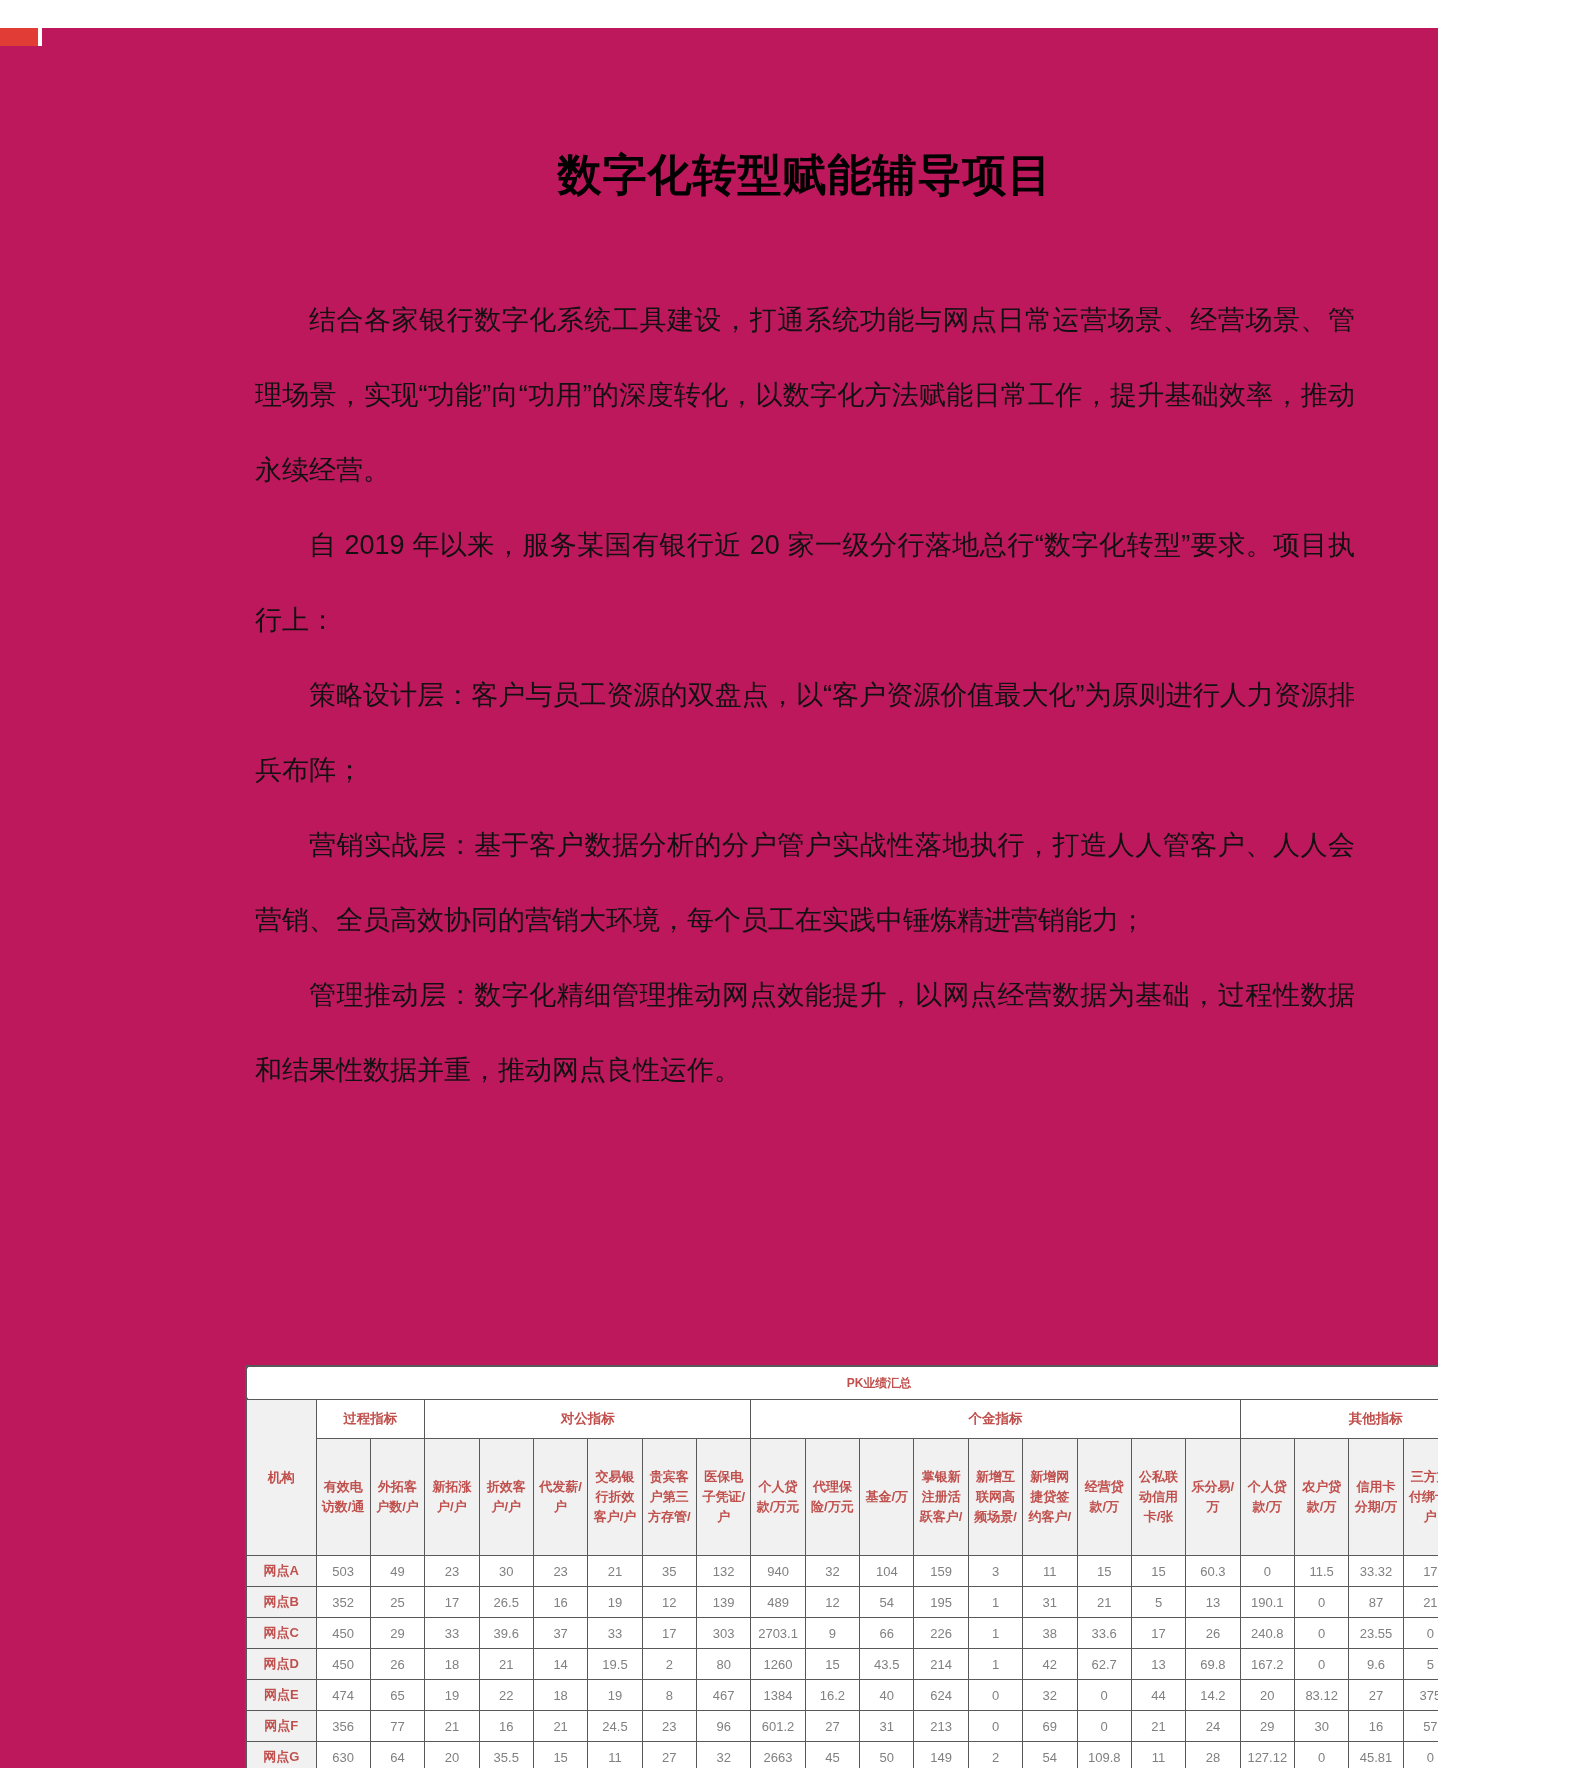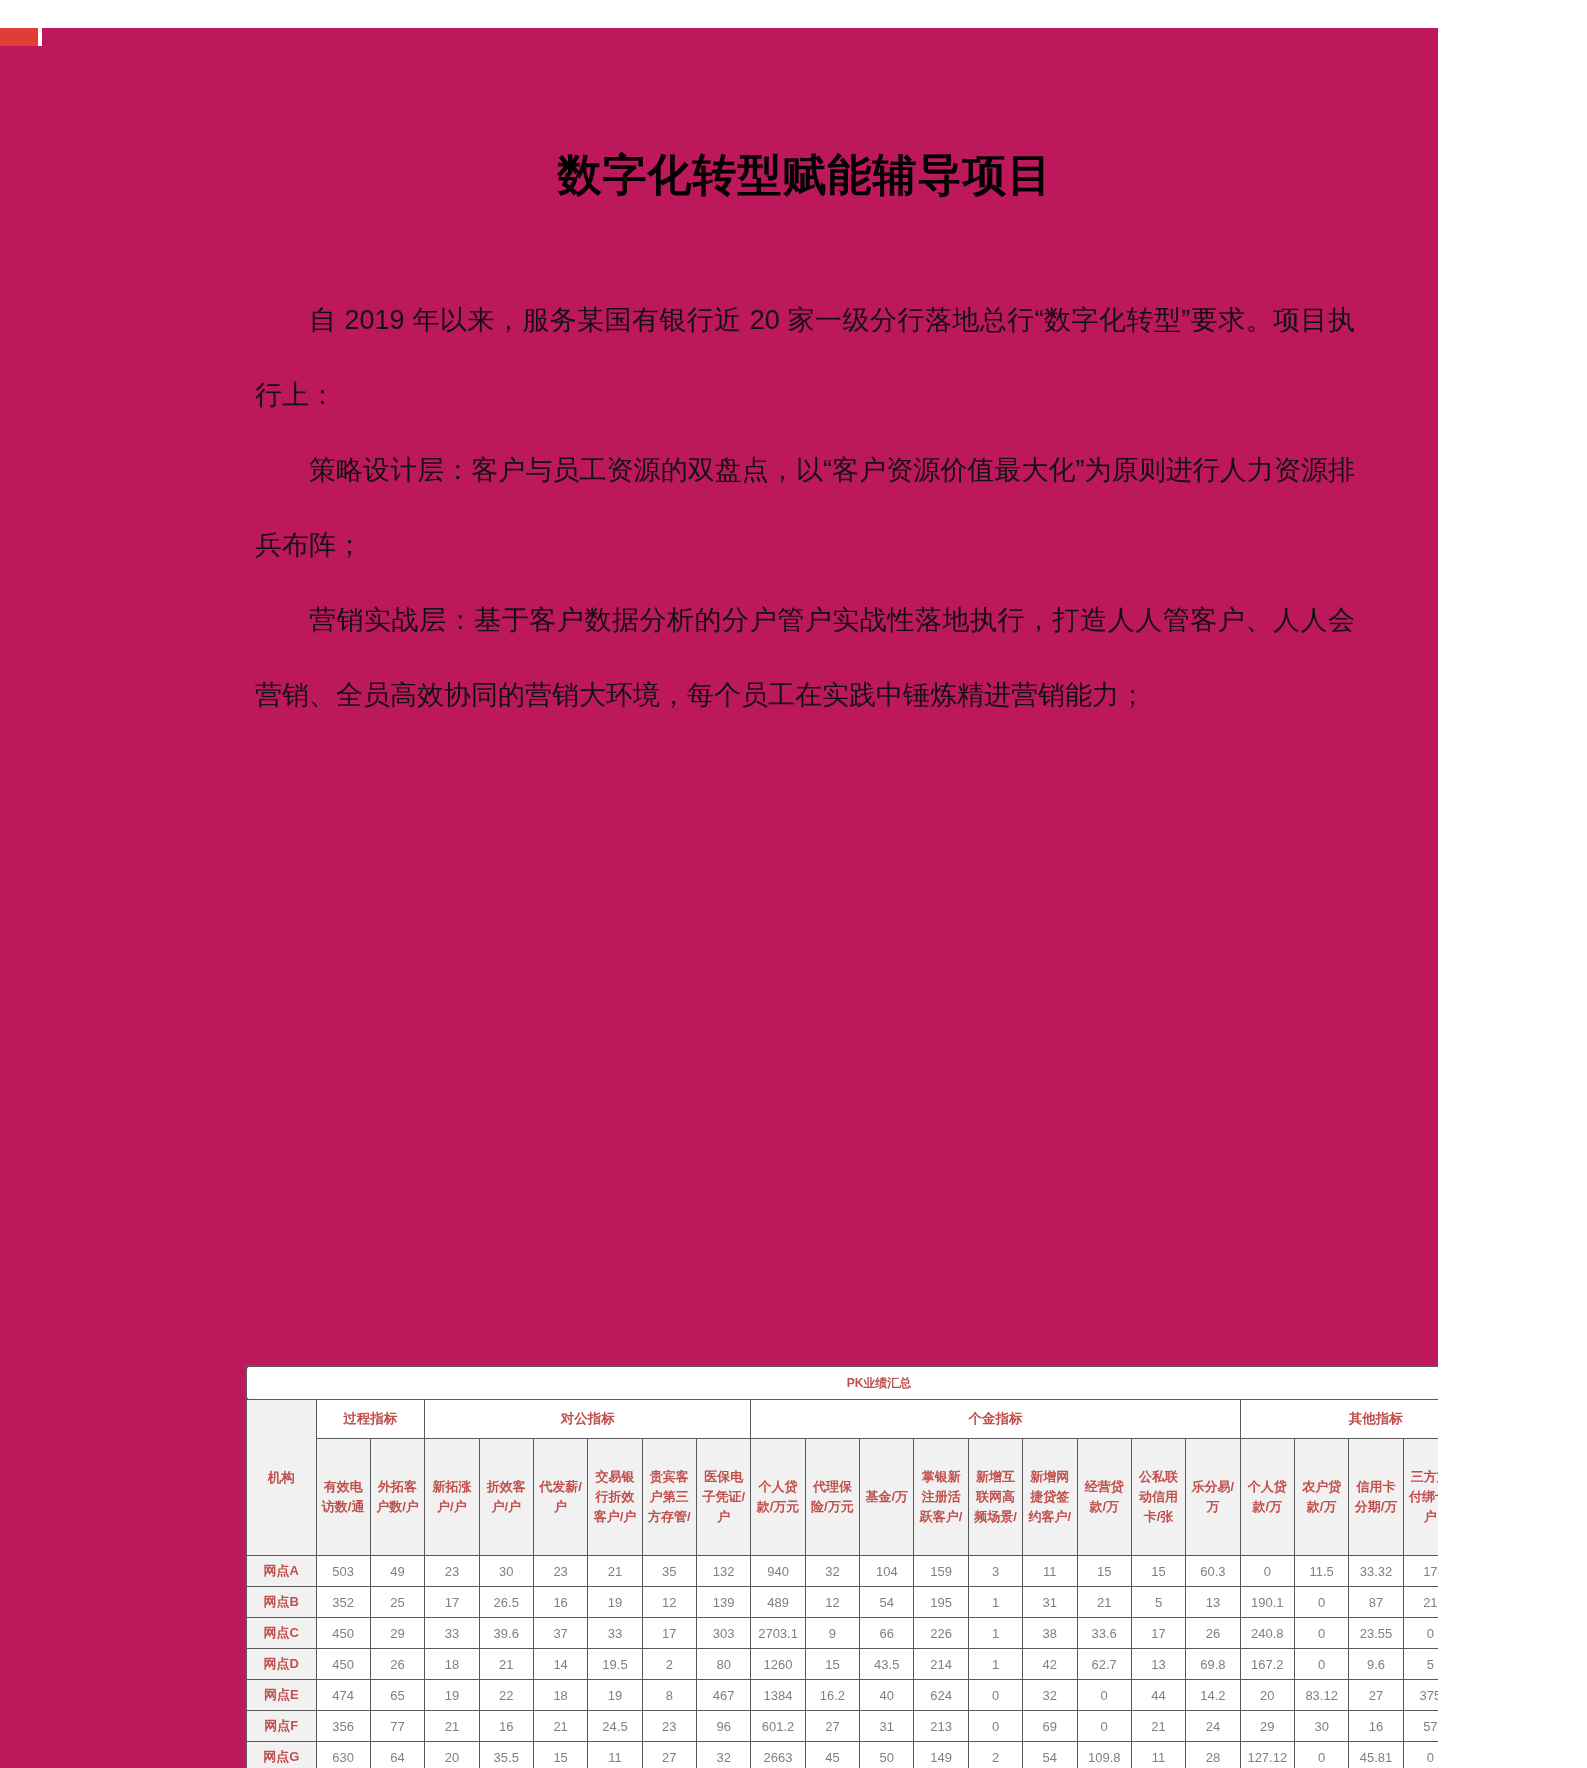--- a/index.html
+++ b/index.html
@@ -107,23 +107,25 @@
   }
 </style>
 </head>
 <body>
 
 <div class="page">
   <div class="corner-artifact"></div>
 
   <div class="content">
     <h1 class="doc-title">数字化转型赋能辅导项目</h1>
+    <p>结合各家银行数字化系统工具建设，打通系统功能与网点日常运营场景、经营场景、管理场景，实现“功能”向“功用”的深度转化，以数字化方法赋能日常工作，提升基础效率，推动永续经营。</p>
     <p>自 2019 年以来，服务某国有银行近 20 家一级分行落地总行“数字化转型”要求。项目执行上：</p>
     <p>策略设计层：客户与员工资源的双盘点，以“客户资源价值最大化”为原则进行人力资源排兵布阵；</p>
     <p>营销实战层：基于客户数据分析的分户管户实战性落地执行，打造人人管客户、人人会营销、全员高效协同的营销大环境，每个员工在实践中锤炼精进营销能力；</p>
+    <p>管理推动层：数字化精细管理推动网点效能提升，以网点经营数据为基础，过程性数据和结果性数据并重，推动网点良性运作。</p>
   </div>
 
   <div class="table-wrap">
     <table class="pk">
       <colgroup>
           <col style="width: 70px;">
           <col>
           <col>
           <col>
           <col>

